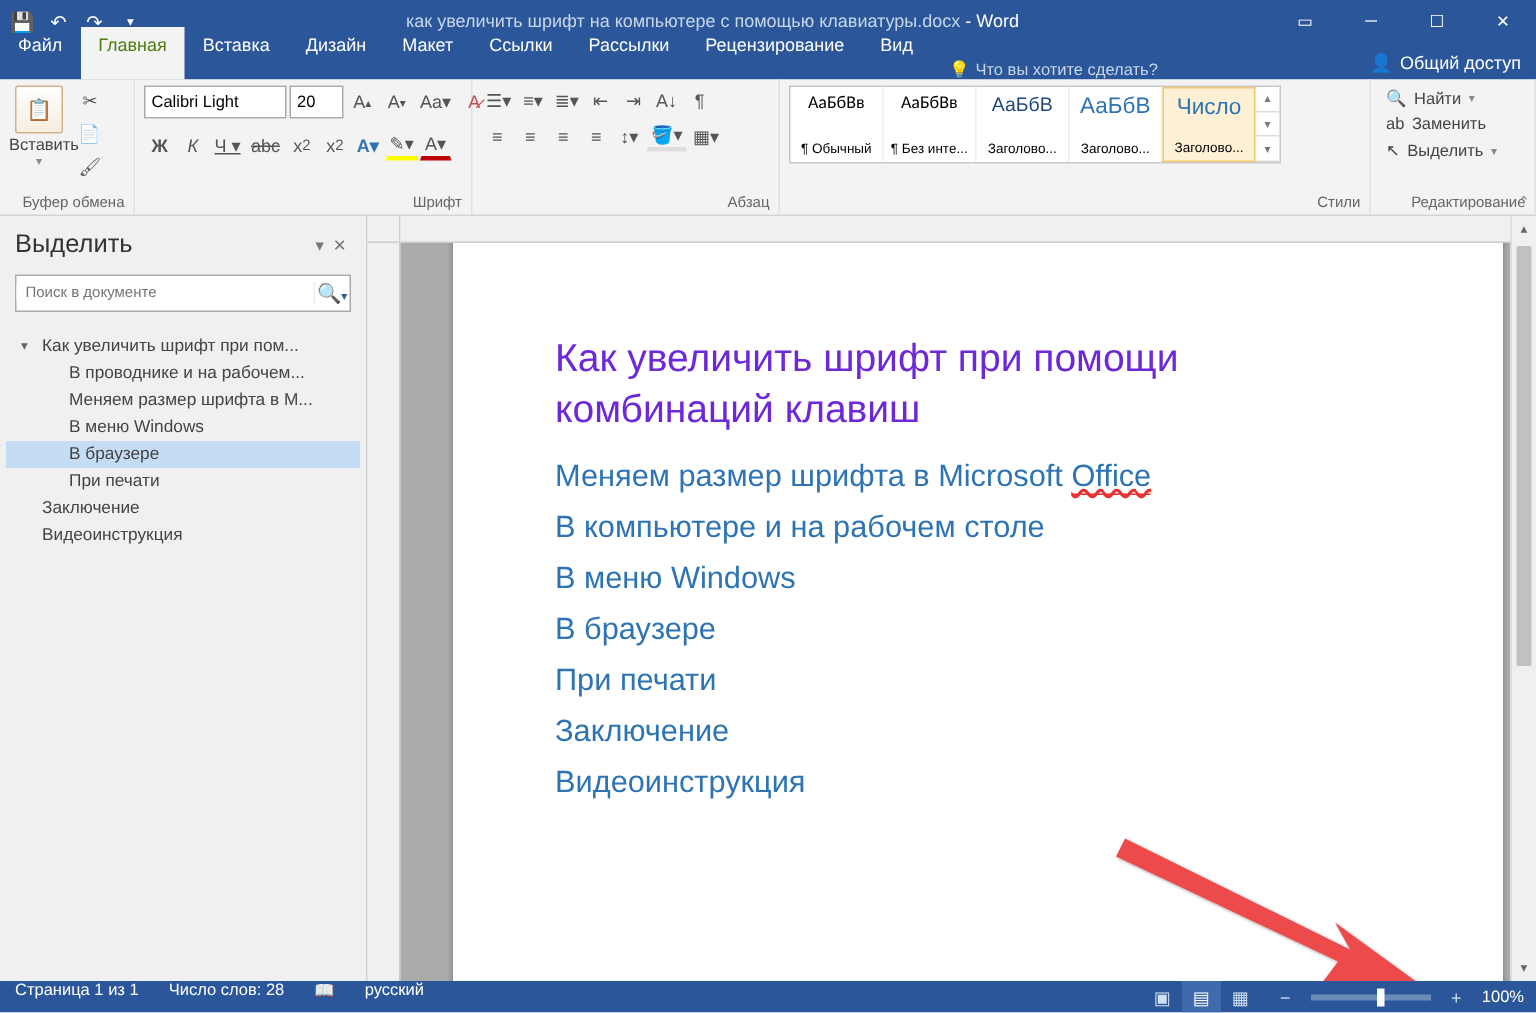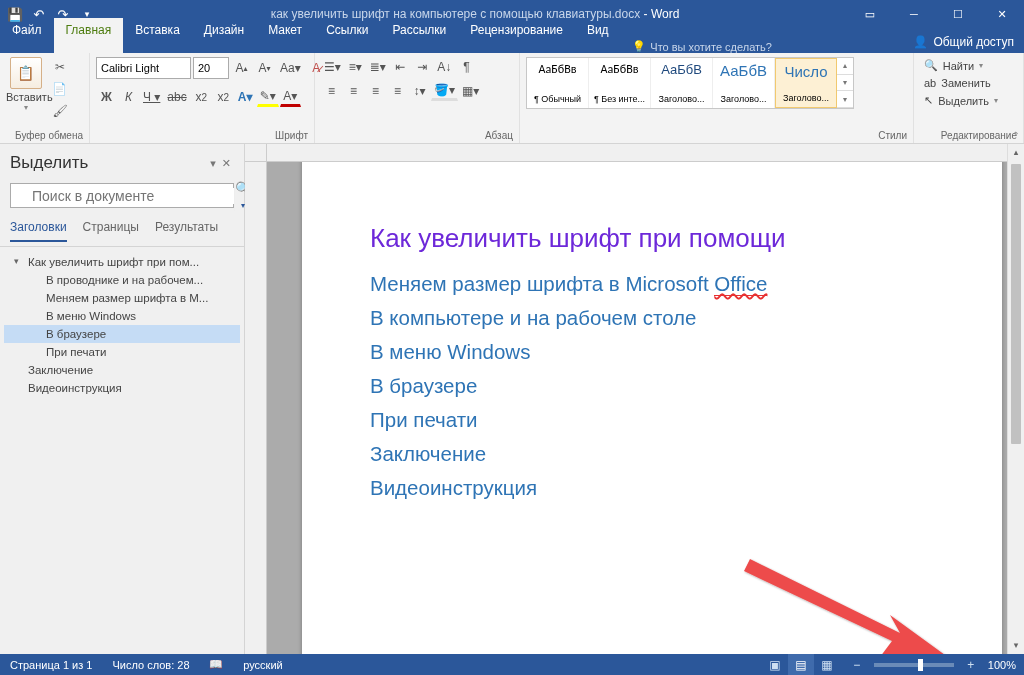--- a/index.html
+++ b/index.html
@@ -54,21 +54,21 @@
 
 
 .workspace { position:absolute; top:144px; bottom:21px; left:0; right:0; display:flex; background:#e6e6e6; }
 
 
 .navpane { width:245px; background:#f0f0f0; border-right:1px solid #d4d4d4; display:flex; flex-direction:column; }
 .nav-header { padding:9px 10px 6px; display:flex; align-items:center; }
 .nav-title { flex:1; font-size:17px; color:#333; }
 .nav-header .cl { font-size:11px; color:#777; cursor:pointer; padding:0 3px; }
 .nav-search { margin:4px 10px 8px; height:25px; border:1px solid #ababab; background:#fff; display:flex; align-items:center; }
-.nav-search input { border:0; outline:0; flex:1; padding:0 21px; font-size:14px; color:#666; }
+.nav-search input { border:0; outline:0; flex:1; padding:0 6px; font-size:10px; color:#666; }
 .nav-search .sico { width:24px; text-align:center; color:#2b579a; font-size:13px; cursor:pointer; border-left:1px solid #eee;}
 .nav-tabs { display:flex; gap:16px; padding:0 10px 4px; font-size:12px; color:#666; border-bottom:1px solid #d4d4d4; }
 .nav-tab { padding:4px 0 6px; cursor:pointer; }
 .nav-tab.on { color:#2b579a; border-bottom:2px solid #2b579a; }
 .nav-tree { padding:6px 4px; font-size:11.5px; color:#444; }
 .tree-item { padding:3px 4px 3px 24px; cursor:pointer; white-space:nowrap; overflow:hidden; text-overflow:ellipsis; position:relative; }
 .tree-item.lvl0 { padding-left:24px; }
 .tree-item.lvl1 { padding-left:42px; }
 .tree-item.sel { background:#c5dcf5; }
 .tree-item .tw { position:absolute; left:10px; top:3px; font-size:9px; color:#666; }
@@ -81,21 +81,21 @@
 .canvas { position:absolute; left:22px; top:18px; right:17px; bottom:0; background:#ababab; overflow:hidden; }
 .page { position:absolute; left:35px; top:-10px; width:700px; min-height:700px; background:#fff; box-shadow:0 1px 4px rgba(0,0,0,.3); padding:70px 60px 40px 68px; }
 .page h1 { font-family:"Calibri Light","Segoe UI Light",sans-serif; color:#6d28d9; font-weight:400; font-size:26px; line-height:1.3; margin-bottom:16px; }
 .page h2 { font-family:"Calibri Light","Segoe UI Light",sans-serif; color:#2e74b5; font-weight:400; font-size:20.5px; margin:8px 0 10px; }
 .err-underline { border-bottom:1.5px solid #e83030; border-bottom-style:wavy; text-decoration: underline wavy #e83030;}
 .vscroll { position:absolute; right:0; top:0; bottom:0; width:17px; background:#f0f0f0; border-left:1px solid #ddd; }
 .vscroll .up, .vscroll .dn { height:17px; text-align:center; font-size:9px; color:#666; line-height:17px; cursor:pointer; }
 .vscroll .thumb { position:absolute; left:3px; right:3px; top:20px; height:280px; background:#c1c1c1; border-radius:1px; }
 
 
-.statusbar { position:absolute; left:0; right:0; bottom:0; height:21px; background:#2b579a; color:#fff; font-size:11px; display:flex; align-items:center; }
+.statusbar { position:absolute; left:0; right:0; bottom:0; height:21px; background:#2b579a; color:#fff; font-size:11px; display:flex; }
 .status-item { padding:0 10px; cursor:pointer; }
 .status-spacer { flex:1; }
 .view-btn { width:26px; height:21px; display:flex; align-items:center; justify-content:center; font-size:12px; cursor:pointer; color:#cfe0f2;}
 .view-btn.on { background:#3f6bac; color:#fff;}
 .zoom { display:flex; align-items:center; gap:4px; padding:0 8px 0 4px; }
 .zoom-track { width:80px; height:4px; background:#6a8bb8; position:relative; }
 .zoom-track .zt { position:absolute; top:-4px; left:44px; width:5px; height:12px; background:#fff; }
 
 
 .arrow { position:absolute; left:740px; top:555px; pointer-events:none; }
@@ -272,44 +272,39 @@
   <div class="navpane">
     <div class="nav-header">
       <div class="nav-title">Выделить</div>
       <div class="cl">▾</div>
       <div class="cl">✕</div>
     </div>
     <div class="nav-search">
       <input placeholder="Поиск в документе" style="">
       <div class="sico">🔍<span style="font-size:8px">▾</span></div>
     </div>
-    <div class="nav-tabs">
-      <div class="nav-tab on">Заголовки</div>
-      <div class="nav-tab">Страницы</div>
-      <div class="nav-tab">Результаты</div>
-    </div>
     <div class="nav-tree" id="nav-tree">
         <div class="tree-item lvl0"><span class="tw">▾</span><span>Как увеличить шрифт при пом...</span></div>
         <div class="tree-item lvl1"><span>В проводнике и на рабочем...</span></div>
         <div class="tree-item lvl1"><span>Меняем размер шрифта в М...</span></div>
         <div class="tree-item lvl1"><span>В меню Windows</span></div>
         <div class="tree-item lvl1 sel"><span>В браузере</span></div>
         <div class="tree-item lvl1"><span>При печати</span></div>
         <div class="tree-item lvl0"><span>Заключение</span></div>
         <div class="tree-item lvl0"><span>Видеоинструкция</span></div>
       </div>
   </div>
 
   <div class="docarea">
     <div class="ruler-corner"></div>
     <div class="h-ruler"></div>
     <div class="v-ruler"></div>
     <div class="canvas">
       <div class="page">
-        <h1><span>Как увеличить шрифт при помощи</span><br></h1>
+        <h1><span>Как увеличить шрифт при помощи</span><br><span>комбинаций клавиш</span></h1>
         <h2><span>Меняем размер шрифта в Microsoft </span><span class="err-underline">Office</span></h2>
         <h2>В компьютере и на рабочем столе</h2>
         <h2>В меню Windows</h2>
         <h2>В браузере</h2>
         <h2>При печати</h2>
         <h2>Заключение</h2>
         <h2>Видеоинструкция</h2>
       </div>
     </div>
     <div class="vscroll">

